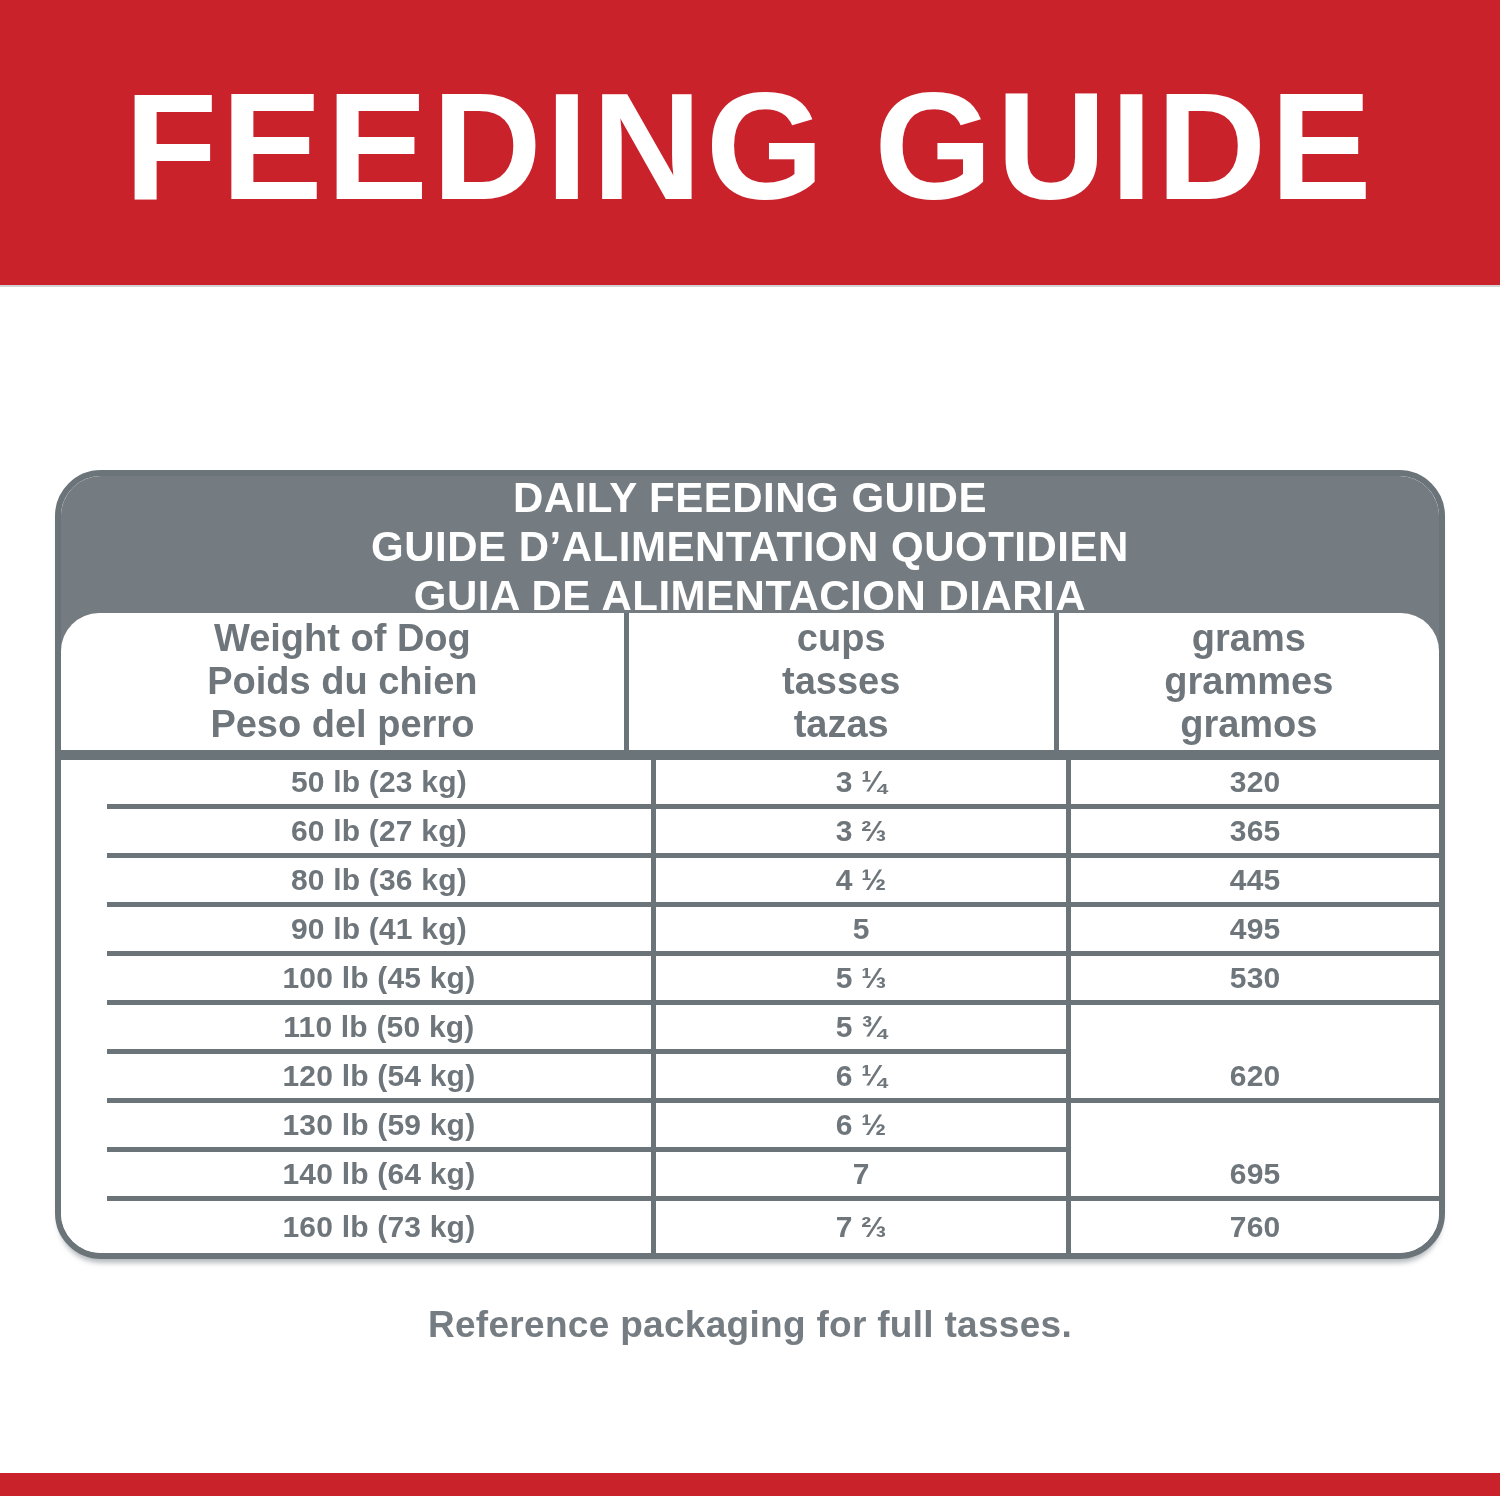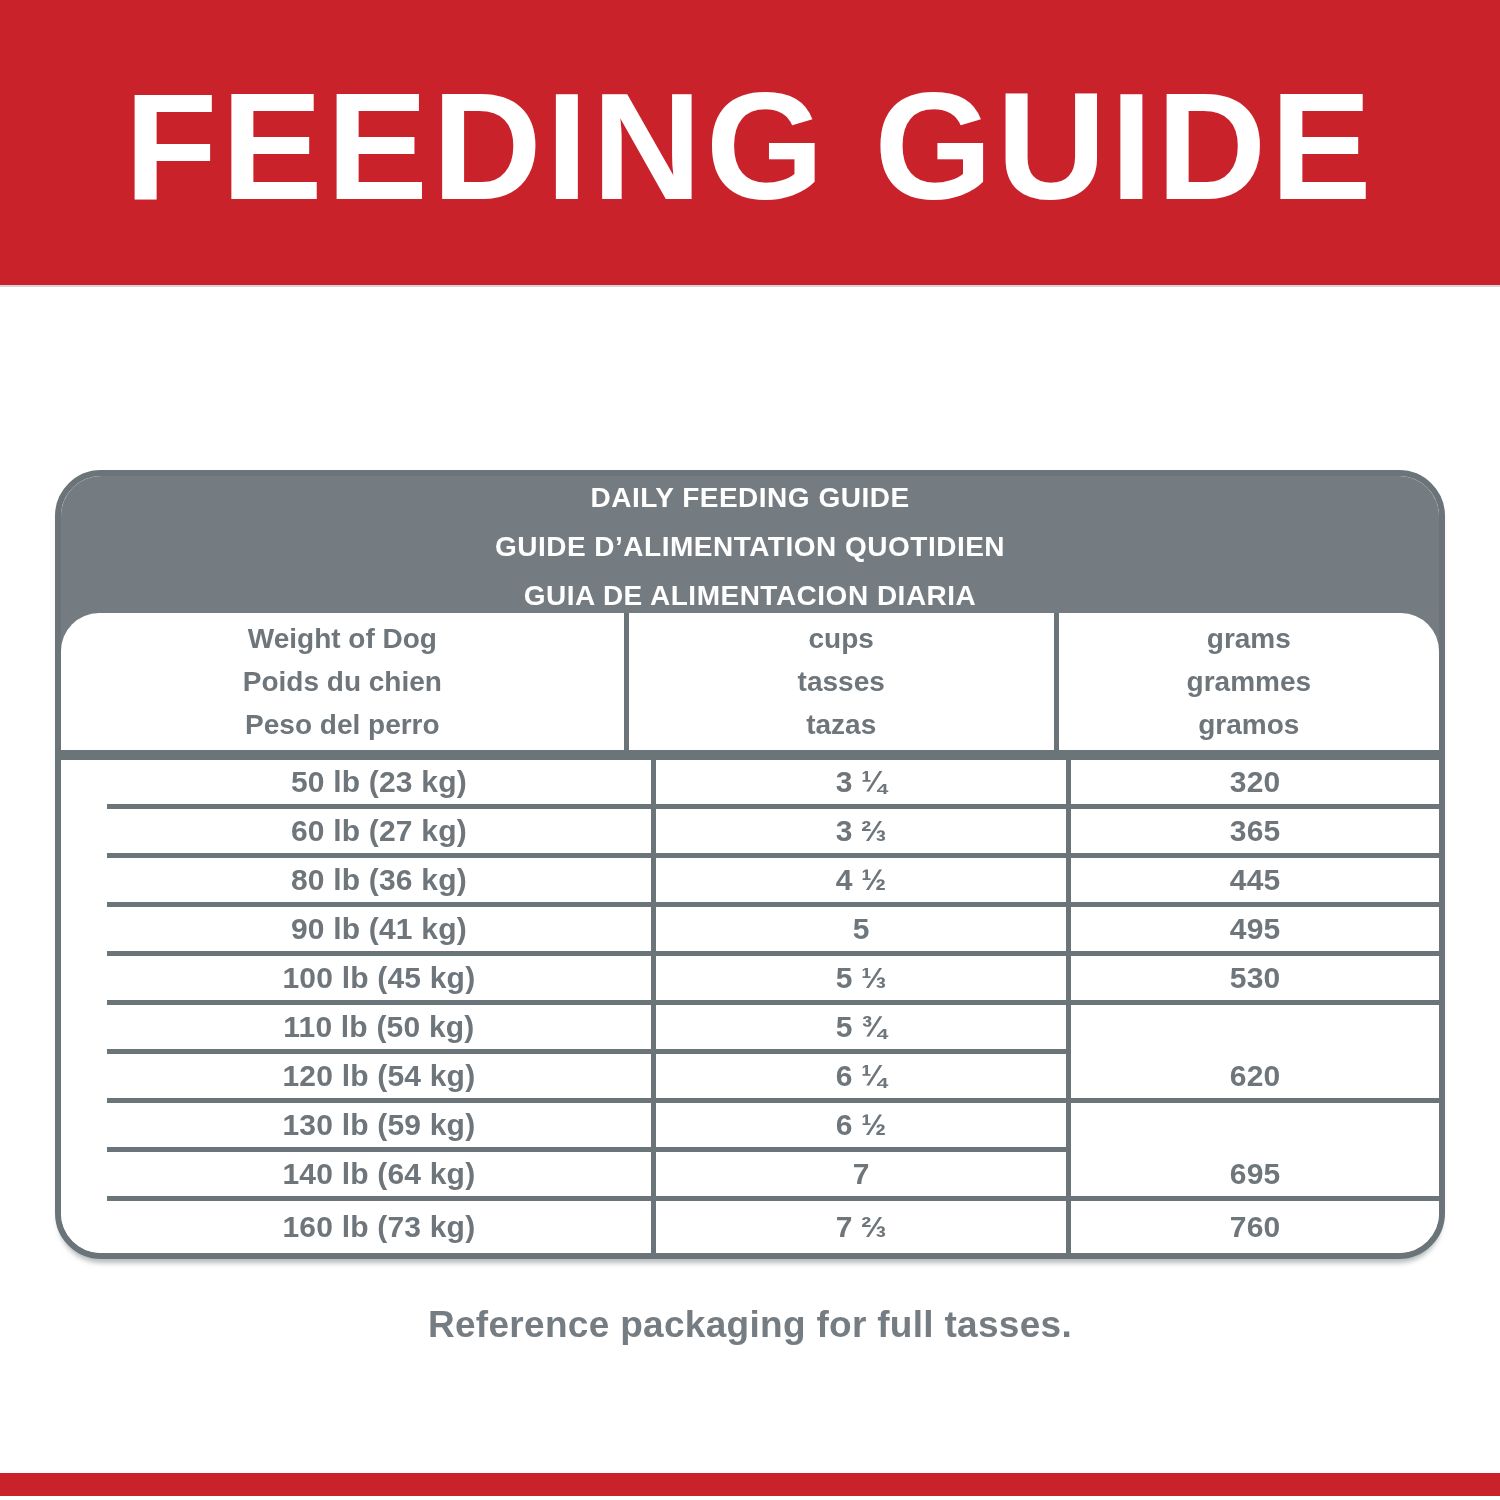--- a/index.html
+++ b/index.html
@@ -31,40 +31,40 @@
     border:6px solid var(--gray-border);
     border-radius:46px;
     overflow:hidden;background:#ffffff;
     box-shadow:0 7px 5px -3px rgba(125,133,138,.55);
   }
   .t-gray{
     background:var(--gray-head);
     height:175px;
     padding-bottom:34px;
     display:flex;flex-direction:column;align-items:center;justify-content:center;
-    color:#ffffff;font-weight:700;font-size:28px;line-height:49px;
+    color:#ffffff;font-weight:700;font-size:42px;line-height:49px;
     letter-spacing:.5px;white-space:nowrap;
   }
   .t-white{
     position:relative;
     margin-top:-38px;
     border-radius:38px 38px 0 0;
     background:#ffffff;
   }
   .trow{display:flex;width:100%;}
   .cell{
     display:flex;flex-direction:column;align-items:center;justify-content:center;
     color:var(--gray-text);text-align:center;
   }
   .col-w{flex:0 0 41.2%;}
   .col-c{flex:0 0 31.2%;}
   .col-g{flex:1 1 auto;}
   .col-w,.col-c{border-right:5px solid var(--gray-border);}
   .cols-row{height:137px;}
-  .cols-row .cell{font-weight:700;font-size:28px;line-height:43px;}
+  .cols-row .cell{font-weight:700;font-size:38px;line-height:43px;}
   .dbl-divider{height:4px;background:#ffffff;border-top:5px solid var(--gray-border);border-bottom:5px solid var(--gray-border);}
   .data-row{height:49px;padding-left:46px;}
   .data-row .cell{border-bottom:5px solid var(--gray-border);font-weight:700;font-size:30px;letter-spacing:.2px;}
   .data-row:last-child .cell{border-bottom:none;}
   .data-row:last-child{height:52px;}
   
   .footer-note{
     position:absolute;left:0;top:1304px;width:1500px;text-align:center;
     color:#757d83;font-weight:700;font-size:37px;letter-spacing:.3px;
   }

